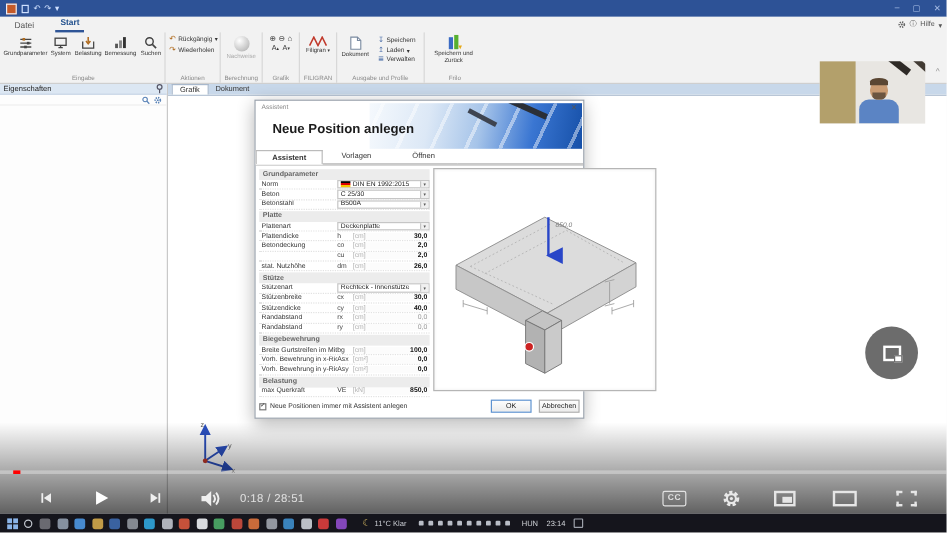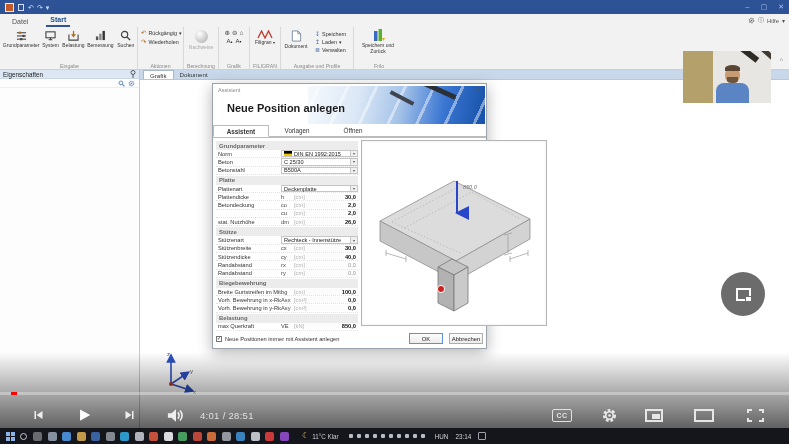--- a/index.html
+++ b/index.html
@@ -587,21 +587,21 @@
           <rect x="20" y="8" width="3" height="16" fill="#eee"></rect>
         </svg>
     </span>
     <span class="pc" style="left:163px;width:26px">
       <svg width="18" height="15" viewBox="0 0 20 16">
           <polygon points="1,5.5 5,5.5 10,1 10,15 5,10.5 1,10.5" fill="#eee"></polygon>
           <path d="M12,4.5 Q15,8 12,11.5" fill="none" stroke="#eee" stroke-width="1.8"></path>
           <path d="M14.5,2.5 Q19,8 14.5,13.5" fill="none" stroke="#eee" stroke-width="1.8"></path>
         </svg>
     </span>
-    <span class="pc time" style="left:200px;width:80px;justify-content:flex-start">4:01 / 28:51</span>
+    <span class="pc time" style="left:200px;width:80px;justify-content:flex-start">0:18 / 28:51</span>
 
     <span class="pc" style="left:549px;width:26px">
       <span class="ccbox">CC</span>
     </span>
     <span class="pc" style="left:596px;width:26px">
       <svg width="17" height="17" viewBox="0 0 20 20">
           <circle cx="10" cy="10" r="6" fill="none" stroke="#e8e8e8" stroke-width="3.4" stroke-dasharray="3 2.1"></circle>
           <circle cx="10" cy="10" r="4.4" fill="none" stroke="#e8e8e8" stroke-width="2"></circle>
           <circle cx="10" cy="10" r="1.6" fill="#e8e8e8"></circle>
         </svg>

